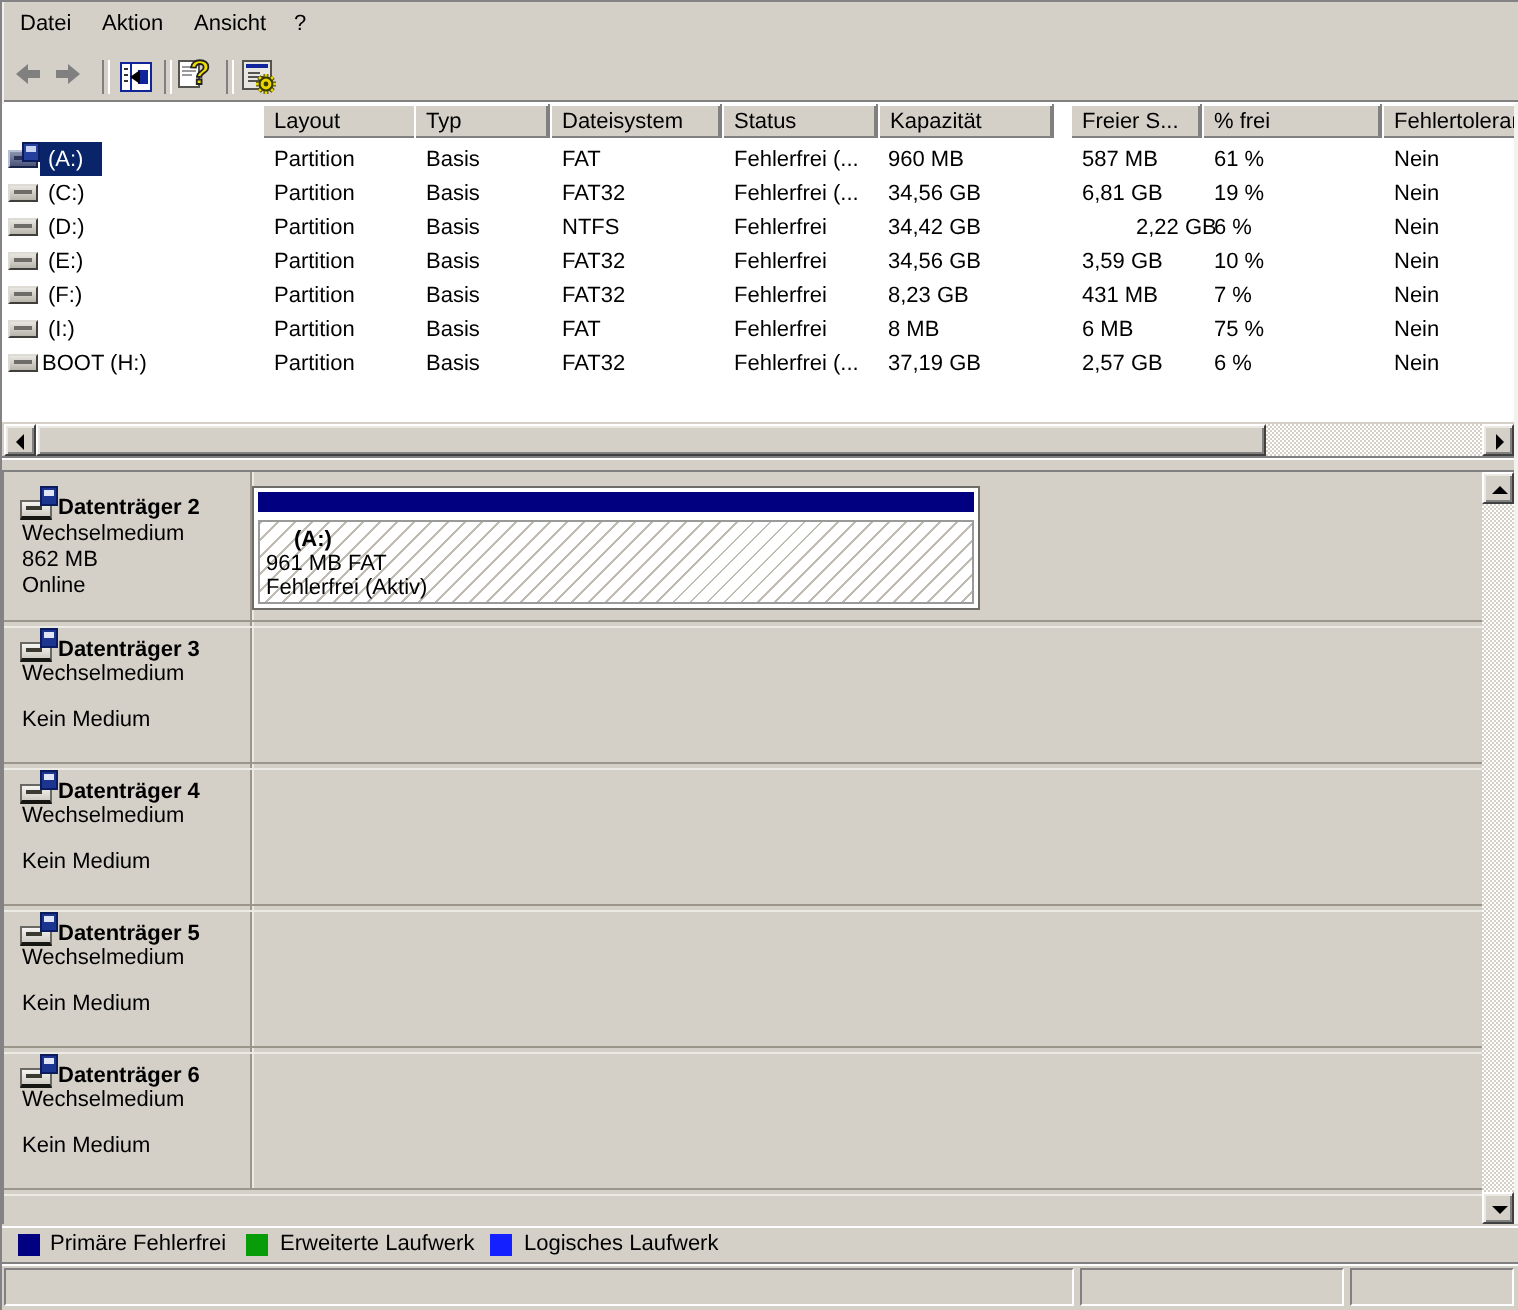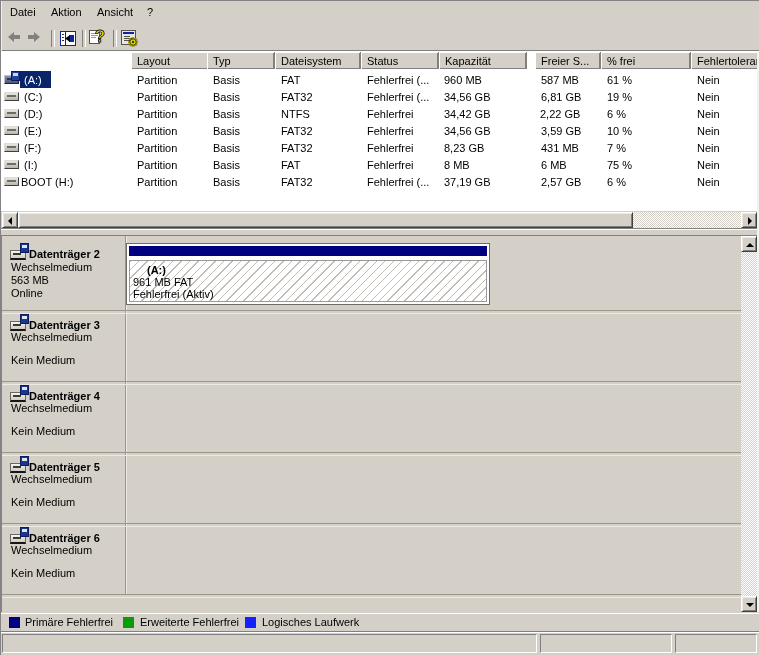--- a/index.html
+++ b/index.html
@@ -120,21 +120,21 @@
     <div class="cell" style="left:697px;top:91px">Nein</div>
     <div class="drv" style="left:4px;top:109px">
       <i></i>
     </div>
     <div class="cell" style="left:24px;top:108px">(D:)</div>
     <div class="cell" style="left:137px;top:108px">Partition</div>
     <div class="cell" style="left:213px;top:108px">Basis</div>
     <div class="cell" style="left:281px;top:108px">NTFS</div>
     <div class="cell" style="left:367px;top:108px">Fehlerfrei</div>
     <div class="cell" style="left:444px;top:108px">34,42 GB</div>
-    <div class="cell" style="left:540px;top:108px">2,22 GB</div>
+    <div class="cell" style="left:568px;top:108px">2,22 GB</div>
     <div class="cell" style="left:607px;top:108px">6 %</div>
     <div class="cell" style="left:697px;top:108px">Nein</div>
     <div class="drv" style="left:4px;top:126px">
       <i></i>
     </div>
     <div class="cell" style="left:24px;top:125px">(E:)</div>
     <div class="cell" style="left:137px;top:125px">Partition</div>
     <div class="cell" style="left:213px;top:125px">Basis</div>
     <div class="cell" style="left:281px;top:125px">FAT32</div>
     <div class="cell" style="left:367px;top:125px">Fehlerfrei</div>
@@ -214,21 +214,21 @@
     <div class="dticon" style="left:10px;top:243px">
       <span class="fd">
         <b></b>
       </span>
       <span class="dr">
         <i></i>
       </span>
     </div>
     <div class="a b" style="left:29px;top:248px">Datenträger 2</div>
     <div class="a" style="left:11px;top:261px">Wechselmedium</div>
-    <div class="a" style="left:11px;top:274px">563 MB</div>
+    <div class="a" style="left:11px;top:274px">862 MB</div>
     <div class="a" style="left:11px;top:287px">Online</div>
     <div class="dticon" style="left:10px;top:314px">
       <span class="fd">
         <b></b>
       </span>
       <span class="dr">
         <i></i>
       </span>
     </div>
     <div class="a b" style="left:29px;top:319px">Datenträger 3</div>
@@ -287,21 +287,21 @@
 <div class="a btn3" style="left:741px;top:596px;width:16px;height:16px">
  <svg class="a" style="left:4px;top:5px" width="8" height="7" viewBox="0 0 8 7">
       <path d="M0 1 L8 1 L4 5 Z" fill="#000"></path>
     </svg>
 </div>
 
 <div class="a" style="left:0;top:613px;width:759px;height:1px;background:#fff"></div>
 <div class="a" style="left:9px;top:617px;width:11px;height:11px;background:#000080"></div>
 <div class="a" style="left:25px;top:616px">Primäre Fehlerfrei</div>
 <div class="a" style="left:123px;top:617px;width:11px;height:11px;background:#089c08"></div>
-<div class="a" style="left:140px;top:616px">Erweiterte Fehlerfrei</div>
+<div class="a" style="left:140px;top:616px">Erweiterte Laufwerk</div>
 <div class="a" style="left:245px;top:617px;width:11px;height:11px;background:#1420ff"></div>
 <div class="a" style="left:262px;top:616px">Logisches Laufwerk</div>
 
 <div class="a" style="left:0;top:631px;width:759px;height:1px;background:#808080"></div>
 <div class="a" style="left:0;top:632px;width:759px;height:1px;background:#fff"></div>
 <div class="a" style="box-sizing:border-box;left:2px;top:634px;width:535px;height:19px;border:1px solid;border-color:#808080 #fff #fff #808080"></div>
 <div class="a" style="box-sizing:border-box;left:540px;top:634px;width:132px;height:19px;border:1px solid;border-color:#808080 #fff #fff #808080"></div>
 <div class="a" style="box-sizing:border-box;left:675px;top:634px;width:82px;height:19px;border:1px solid;border-color:#808080 #fff #fff #808080"></div>
 
 <div class="a" style="left:0;top:0;width:759px;height:1px;background:#848284"></div>

